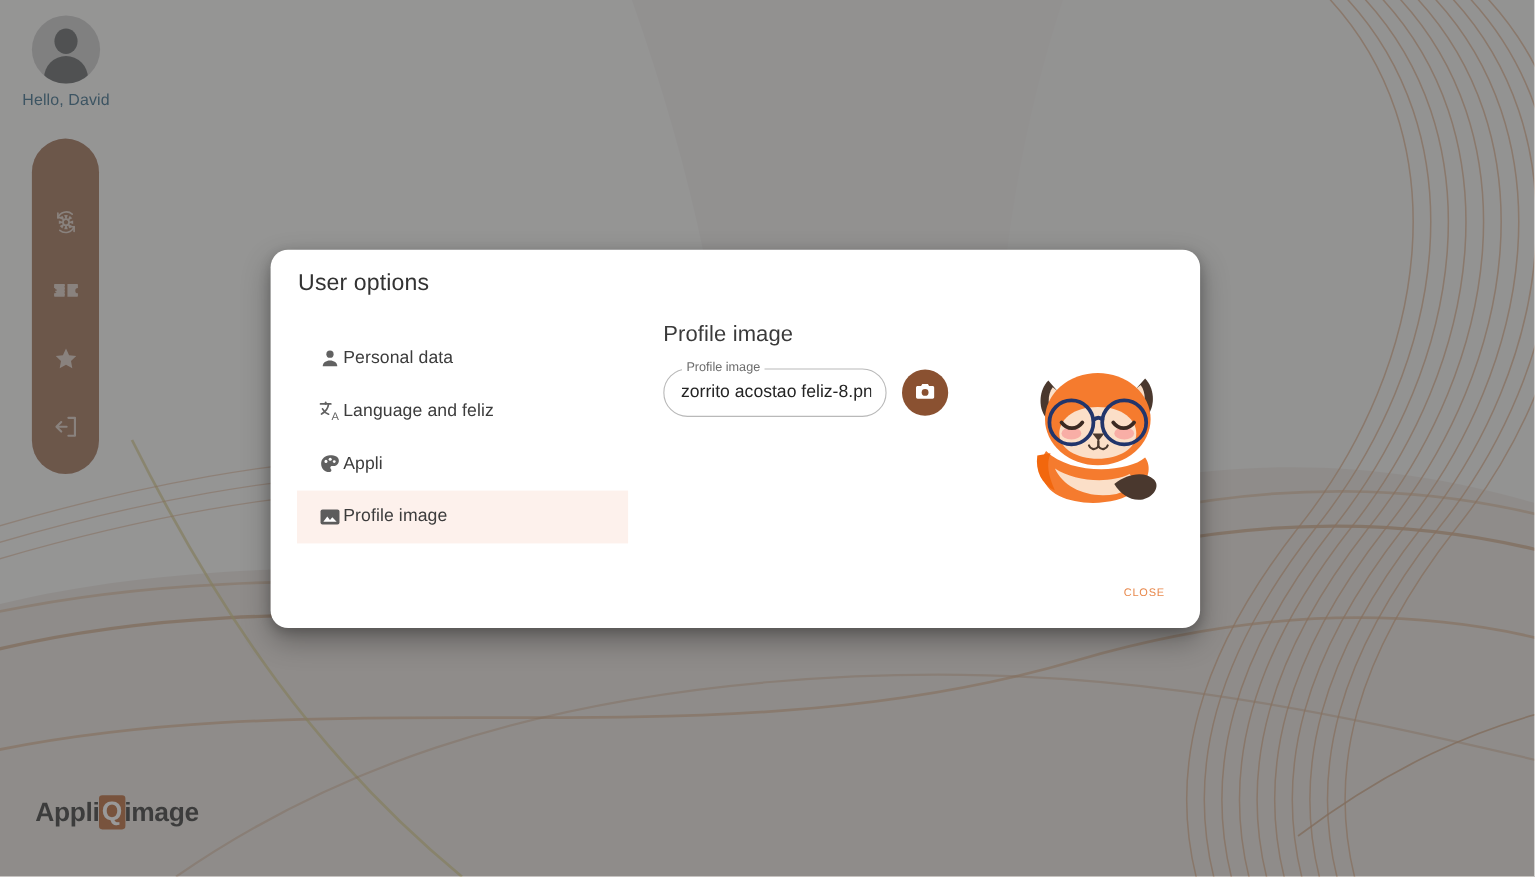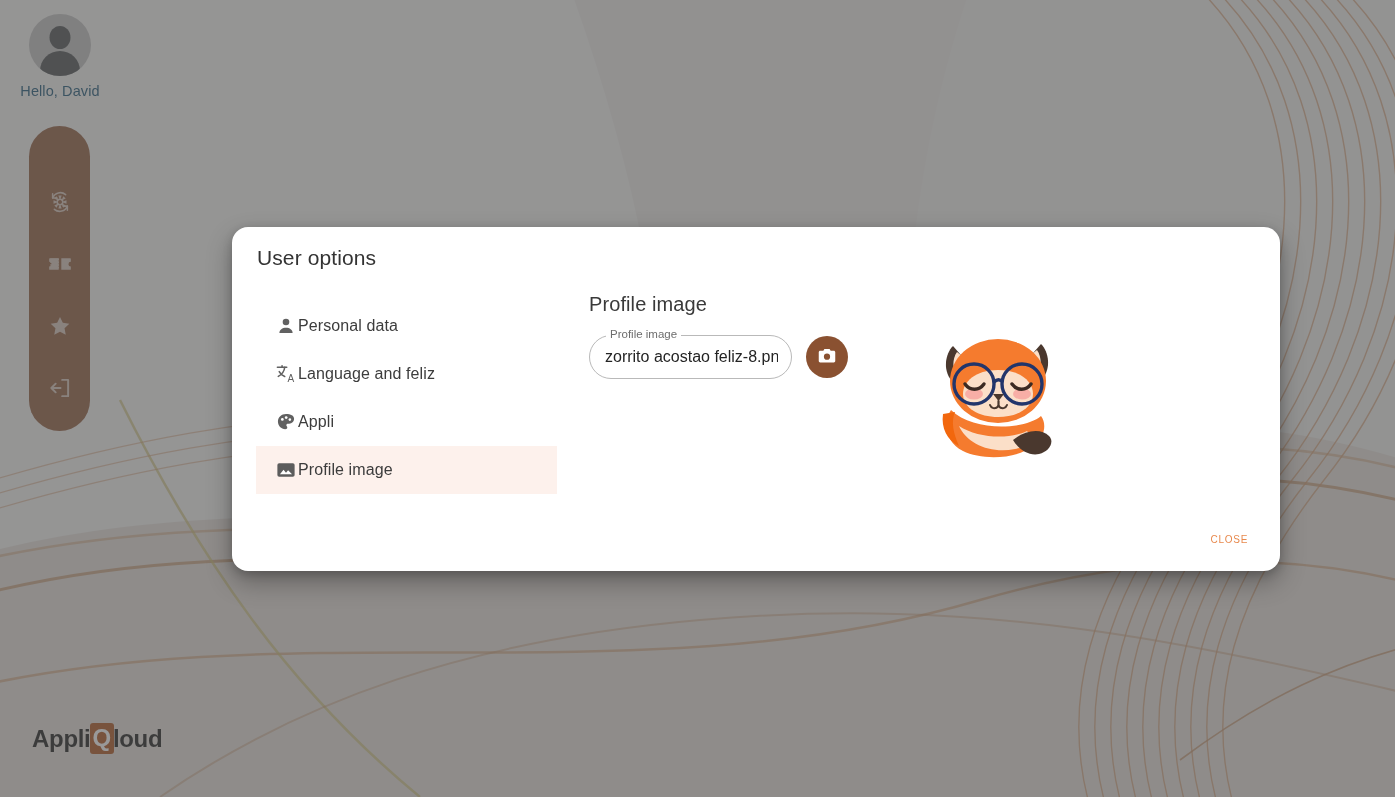--- a/index.html
+++ b/index.html
@@ -123,23 +123,23 @@
     background: #a9480f;
     color: #ffffff;
     padding: 1px 3px 2px 3px;
     border-radius: 3px;
     margin: 0 -1px;
   }
 
   
   #dialog {
     position: absolute;
-    left: 232px;
+    left: 246px;
     top: 227px;
-    width: 1048px;
+    width: 845px;
     height: 344px;
     background: #ffffff;
     border-radius: 16px;
     z-index: 10;
     box-shadow: 0 11px 26px rgba(0,0,0,0.30), 0 3px 10px rgba(0,0,0,0.18);
     padding: 0;
   }
 
   #dialog-title {
     position: absolute;
@@ -376,21 +376,21 @@
           <path d="M12.5 12H4.5"></path>
           <path d="M8 8l-4 4 4 4"></path>
         </svg>
       </span>
     </div>
   </nav>
 
   <div id="brand-logo">
     <span>Appli</span>
       <span id="brand-q">Q</span>
-      <span>loud</span>
+      <span>image</span>
   </div>
 
   <div id="scrim"></div>
 
   <div id="dialog">
 
     <h2 id="dialog-title">User options</h2>
 
     <div id="option-menu">
 

